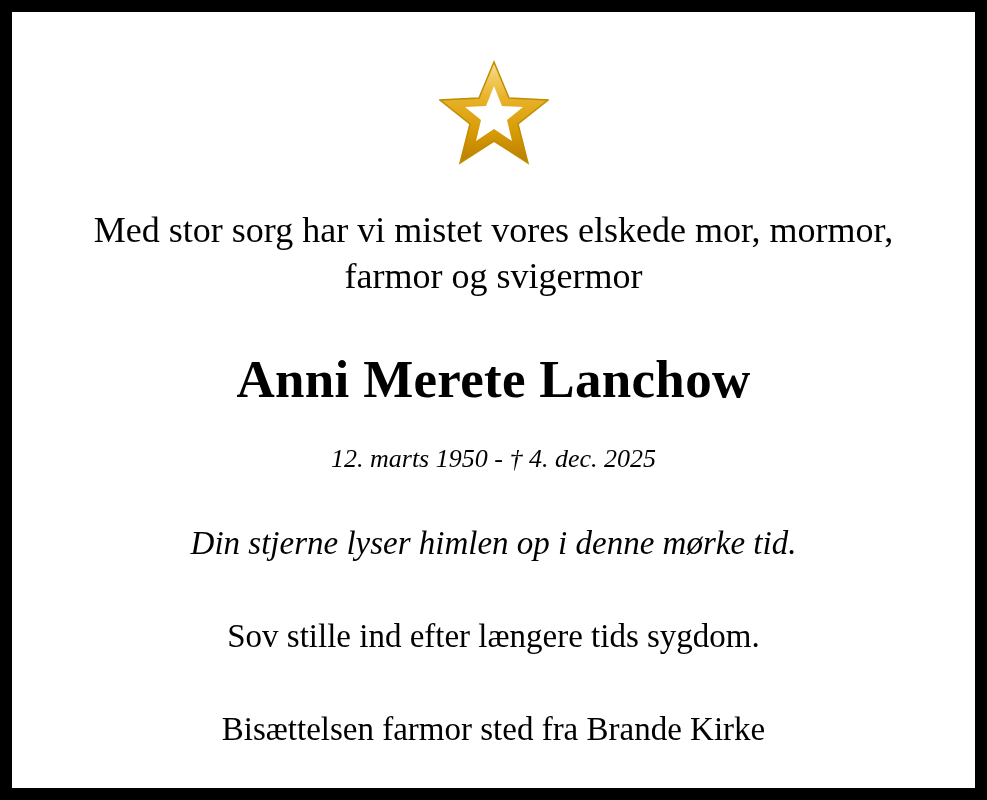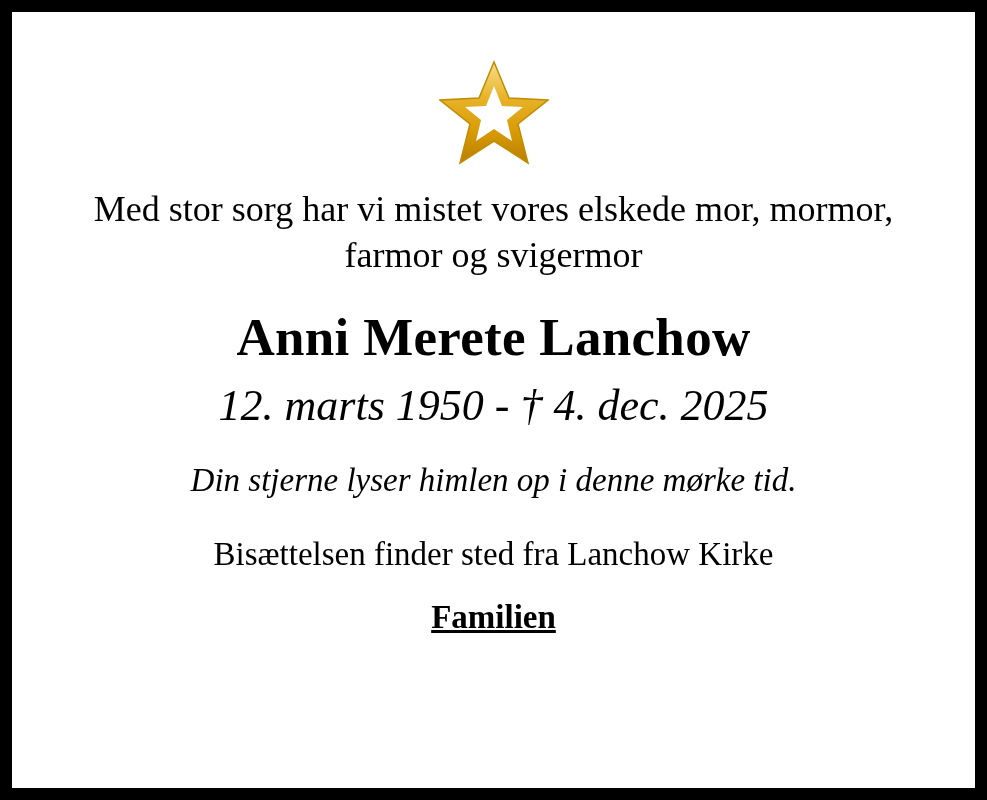--- a/index.html
+++ b/index.html
@@ -28,20 +28,21 @@
     height: 100%;
     background: #ffffff;
     border: 2px solid #000000;
     padding: 28px 40px 20px 40px;
     display: flex;
     flex-direction: column;
     align-items: center;
     justify-content: flex-start;
     text-align: center;
     color: #000000;
+    gap: 21px;
   }
 
   .star-wrap {
     margin-top: 20px;
     margin-bottom: 18px;
     line-height: 0;
   }
 
   .intro {
     font-size: 36px;
@@ -53,21 +54,21 @@
 
   .name {
     font-size: 53px;
     font-weight: bold;
     letter-spacing: 0.3px;
     margin: 22px 0 14px 0;
     line-height: 1.1;
   }
 
   .dates {
-    font-size: 44px;
+    font-size: 26px;
     font-style: italic;
     margin: 0 0 28px 0;
     line-height: 1.2;
   }
 
   .verse {
     font-size: 33px;
     font-style: italic;
     margin: 0 0 32px 0;
     line-height: 1.2;
@@ -117,21 +118,22 @@
     </div>
 
     <p class="intro">Med stor sorg har vi mistet vores elskede mor, mormor, farmor og svigermor</p>
 
     <h1 class="name">Anni Merete Lanchow</h1>
 
     <p class="dates">12. marts 1950 - † 4. dec. 2025</p>
 
     <p class="verse">Din stjerne lyser himlen op i denne mørke tid.</p>
 
+    <p class="sentence">Sov stille ind efter længere tids sygdom.</p>
 
     <p class="funeral">
-      <span>Bisættelsen finder sted fra Lanchow Kirke</span><br>
+      <span>Bisættelsen farmor sted fra Brande Kirke</span><br>
     </p>
 
     <p class="signature">Familien</p>
 
   </div>
 </div>
 
 </body></html>

